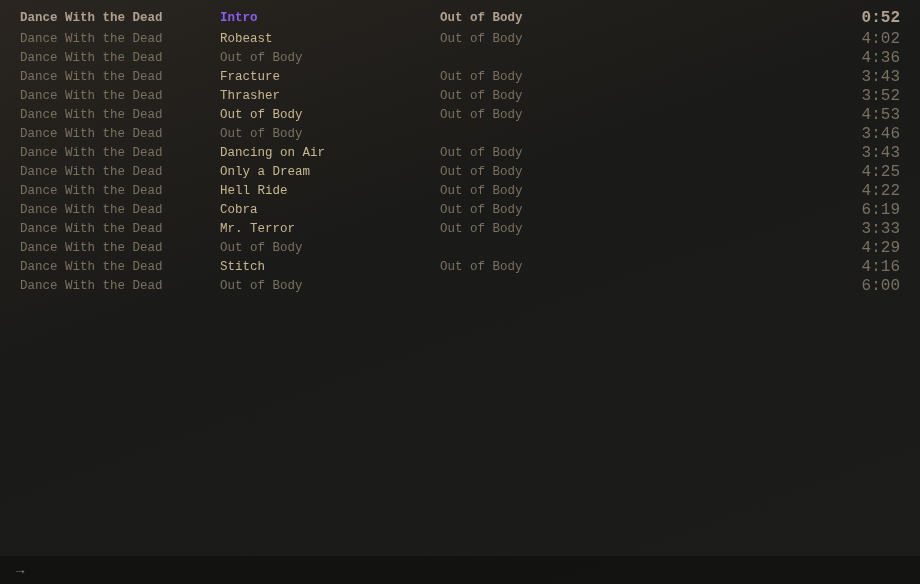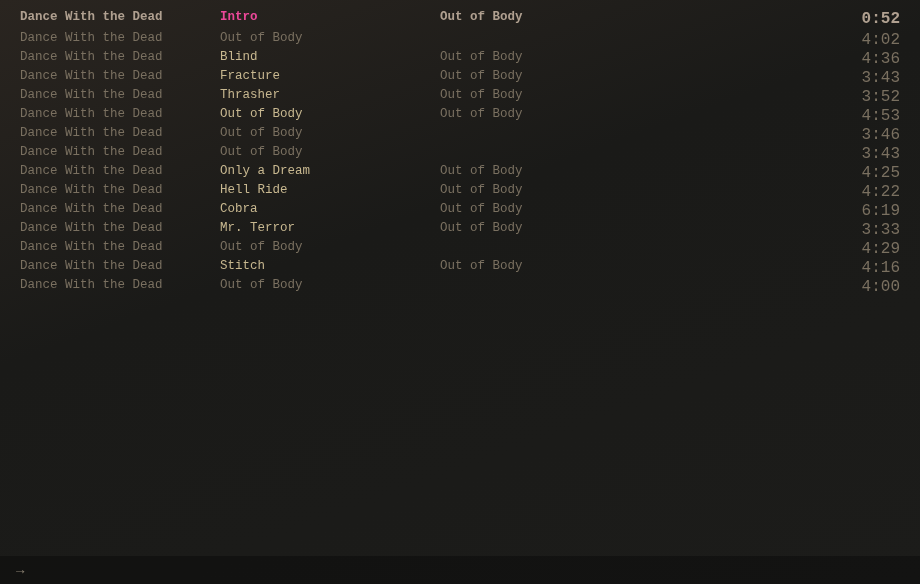--- a/index.html
+++ b/index.html
@@ -19,20 +19,21 @@
       position: relative;
     }
 
     .track-list {
       padding: 8px 0;
       width: 100%;
     }
 
     .track-row {
       display: flex;
+      align-items: center;
       padding: 2px 20px;
       height: 19px;
     }
 
     .track-row.header {
       color: #b0a090;
       font-weight: bold;
       margin-bottom: 2px;
     }
 
@@ -48,21 +49,21 @@
     }
 
     .col-title {
       width: 220px;
       flex-shrink: 0;
       color: #c8b890;
       font-size: 12.5px;
     }
 
     .track-row.header .col-title {
-      color: #ec4899;
+      color: #8b5cf6;
     }
 
     .col-album {
       flex: 1;
       color: #7a7060;
       font-size: 12.5px;
     }
 
     .track-row.header .col-album {
       color: #b0a090;
@@ -102,26 +103,26 @@
 <div class="track-list">
 
   <div class="track-row header">
     <div class="col-artist">Dance With the Dead</div>
     <div class="col-title">Intro</div>
     <div class="col-album">Out of Body</div>
     <div class="col-duration">0:52</div>
   </div>
 <div class="track-row">
       <div class="col-artist">Dance With the Dead</div>
+      <div class="col-title">Robeast</div>
       <div class="col-album">Out of Body</div>
       <div class="col-duration">4:02</div>
     </div>
     <div class="track-row">
       <div class="col-artist">Dance With the Dead</div>
-      <div class="col-title">Blind</div>
       <div class="col-album">Out of Body</div>
       <div class="col-duration">4:36</div>
     </div>
     <div class="track-row">
       <div class="col-artist">Dance With the Dead</div>
       <div class="col-title">Fracture</div>
       <div class="col-album">Out of Body</div>
       <div class="col-duration">3:43</div>
     </div>
     <div class="track-row">
@@ -136,20 +137,21 @@
       <div class="col-album">Out of Body</div>
       <div class="col-duration">4:53</div>
     </div>
     <div class="track-row">
       <div class="col-artist">Dance With the Dead</div>
       <div class="col-album">Out of Body</div>
       <div class="col-duration">3:46</div>
     </div>
     <div class="track-row">
       <div class="col-artist">Dance With the Dead</div>
+      <div class="col-title">Dancing on Air</div>
       <div class="col-album">Out of Body</div>
       <div class="col-duration">3:43</div>
     </div>
     <div class="track-row">
       <div class="col-artist">Dance With the Dead</div>
       <div class="col-title">Only a Dream</div>
       <div class="col-album">Out of Body</div>
       <div class="col-duration">4:25</div>
     </div>
     <div class="track-row">
@@ -177,19 +179,19 @@
     </div>
     <div class="track-row">
       <div class="col-artist">Dance With the Dead</div>
       <div class="col-title">Stitch</div>
       <div class="col-album">Out of Body</div>
       <div class="col-duration">4:16</div>
     </div>
     <div class="track-row">
       <div class="col-artist">Dance With the Dead</div>
       <div class="col-album">Out of Body</div>
-      <div class="col-duration">4:00</div>
+      <div class="col-duration">6:00</div>
     </div>
   </div>
 
 <div class="bottom-bar">
   <span class="arrow-icon">→</span>
 </div>
 
 </body></html>

